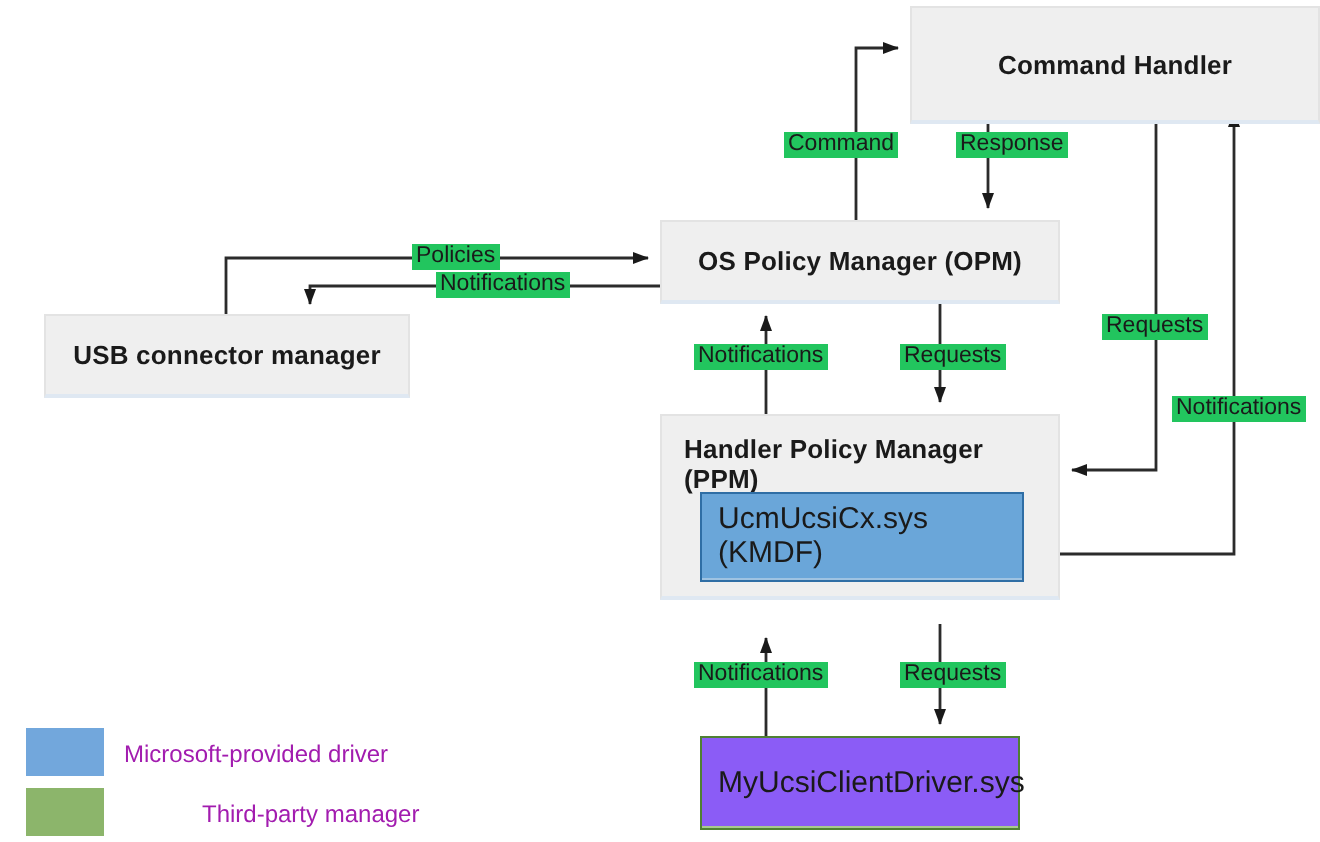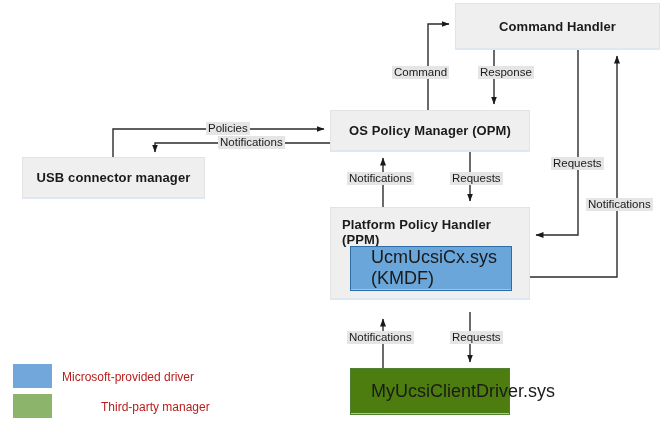--- a/index.html
+++ b/index.html
@@ -43,61 +43,61 @@
   .inner-box {
     position: absolute;
     box-sizing: border-box;
     display: flex;
     flex-direction: column;
   }
   .inner-box .row {
     flex: 1 1 0;
     display: flex;
     align-items: center;
-    padding-left: 20px;
-    font-size: 18px;
+    padding-left: 8px;
+    font-size: 15px;
     color: #ffffff;
   }
   .inner-box .row.top {
     color: #1a1a1a;
   }
   .blue-box {
     background: #6aa6d9;
     border: 1px solid #2f6ea5;
   }
   .blue-box .divider {
     height: 1px;
     background: #9fc3e2;
   }
   .green-box {
-    background: #4d7c0f;
+    background: #8b5cf6;
     border: 1px solid #4f8033;
   }
   .green-box .divider {
     height: 1px;
     background: #a8c98f;
   }
   .edge-label {
     position: absolute;
     font-size: 11.5px;
     color: #1a1a1a;
-    background: #e5e5e5;
+    background: #22c55e;
     padding: 0 2px;
     white-space: nowrap;
     line-height: 13px;
   }
   .legend-swatch {
     position: absolute;
     width: 39px;
     height: 24px;
   }
   .legend-label {
     position: absolute;
     font-size: 12px;
-    color: #b91c1c;
+    color: #a21caf;
     white-space: nowrap;
   }
   svg.wires {
     position: absolute;
     left: 0;
     top: 0;
     width: 660px;
     height: 421px;
     pointer-events: none;
   }
@@ -142,34 +142,34 @@
 
     <path class="wire" d="M578,50 L578,235 L536,235" marker-end="url(#arrow-l)"></path>
 
     <path class="wire" d="M512,277 L617,277 L617,56" marker-end="url(#arrow-u)"></path>
 
     <path class="wire" d="M383,368 L383,319" marker-end="url(#arrow-u)"></path>
 
     <path class="wire" d="M470,312 L470,362" marker-end="url(#arrow-d)"></path>
   </svg>
 
-  <div class="box grey-box centered-title" style="left:455px; top:3px; width:205px; height:47px;">
+  <div class="box grey-box centered-title" style="left:455px; top:3px; width:205px; height:59px;">
     <span class="box-title">Command Handler</span>
   </div>
 
   <div class="box grey-box centered-title" style="left:22px; top:157px; width:183px; height:42px;">
     <span class="box-title">USB connector manager</span>
   </div>
 
   <div class="box grey-box centered-title" style="left:330px; top:110px; width:200px; height:42px;">
     <span class="box-title">OS Policy Manager (OPM)</span>
   </div>
 
   <div class="box grey-box ppm-box" style="left:330px; top:207px; width:200px; height:93px;">
-    <span class="box-title">Platform Policy Handler (PPM)</span>
+    <span class="box-title">Handler Policy Manager (PPM)</span>
   </div>
 
   <div class="inner-box blue-box" style="left:350px; top:246px; width:162px; height:45px;">
     <div class="row top">UcmUcsiCx.sys (KMDF)</div>
     <div class="divider"></div>
   </div>
 
   <div class="inner-box green-box" style="left:350px; top:368px; width:160px; height:47px;">
     <div class="row top">MyUcsiClientDriver.sys</div>
     <div class="divider"></div>

